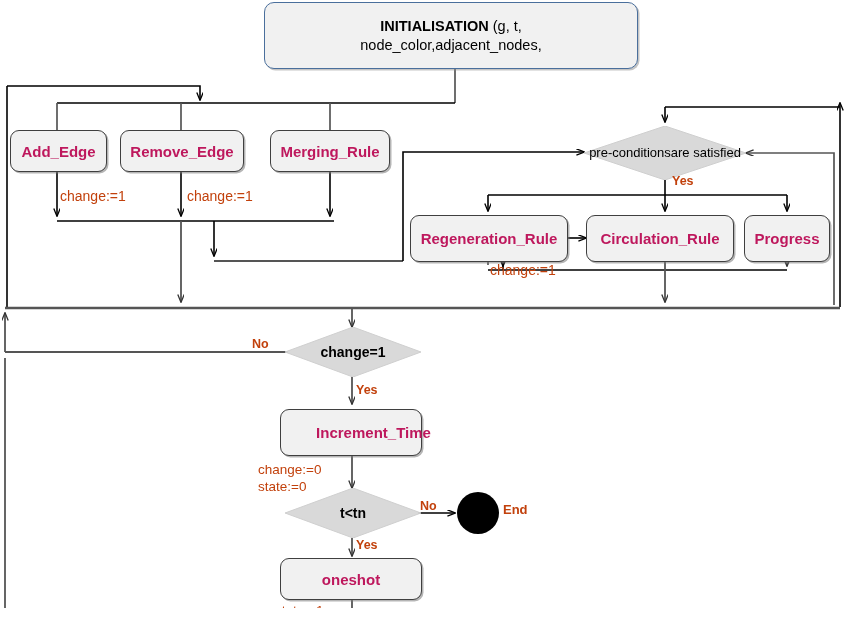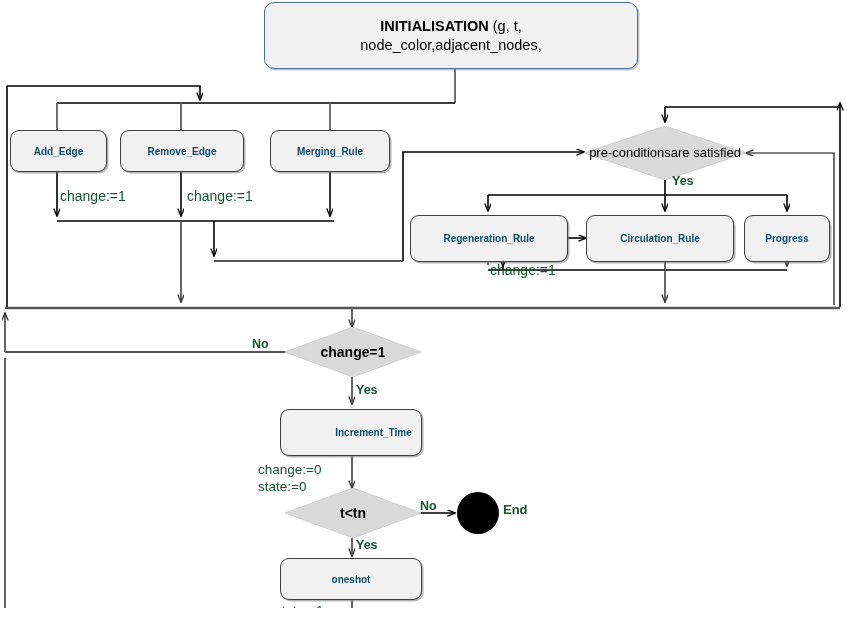--- a/index.html
+++ b/index.html
@@ -30,22 +30,22 @@
     align-items: center;
     justify-content: center;
     text-align: center;
   }
   
   .actbox {
     background: #f1f1f1;
     border: 1.6px solid #3f3f3f;
     border-radius: 9px;
     font-weight: bold;
-    font-size: 10px;
-    color: #0c4a6e;
+    font-size: 15px;
+    color: #be185d;
     box-shadow: 1.5px 1.5px 0 rgba(120,120,120,0.55);
   }
   
   .initbox {
     background: #f1f1f1;
     border: 1.7px solid #4a6f9c;
     border-radius: 10px;
     font-size: 14.5px;
     line-height: 1.25;
     color: #000;
@@ -80,21 +80,21 @@
   
   .endnode {
     position: absolute;
     border-radius: 50%;
     background: #000000;
   }
   
   .elabel {
     position: absolute;
     font-size: 14px;
-    color: #14532d;
+    color: #c2410c;
     white-space: nowrap;
     line-height: 1.15;
   }
   .elabel.sm { font-size: 13.5px; }
   .elabel.bold { font-weight: bold; font-size: 12.5px; }
 </style>
 </head>
 <body>
 
 <div id="canvas">

